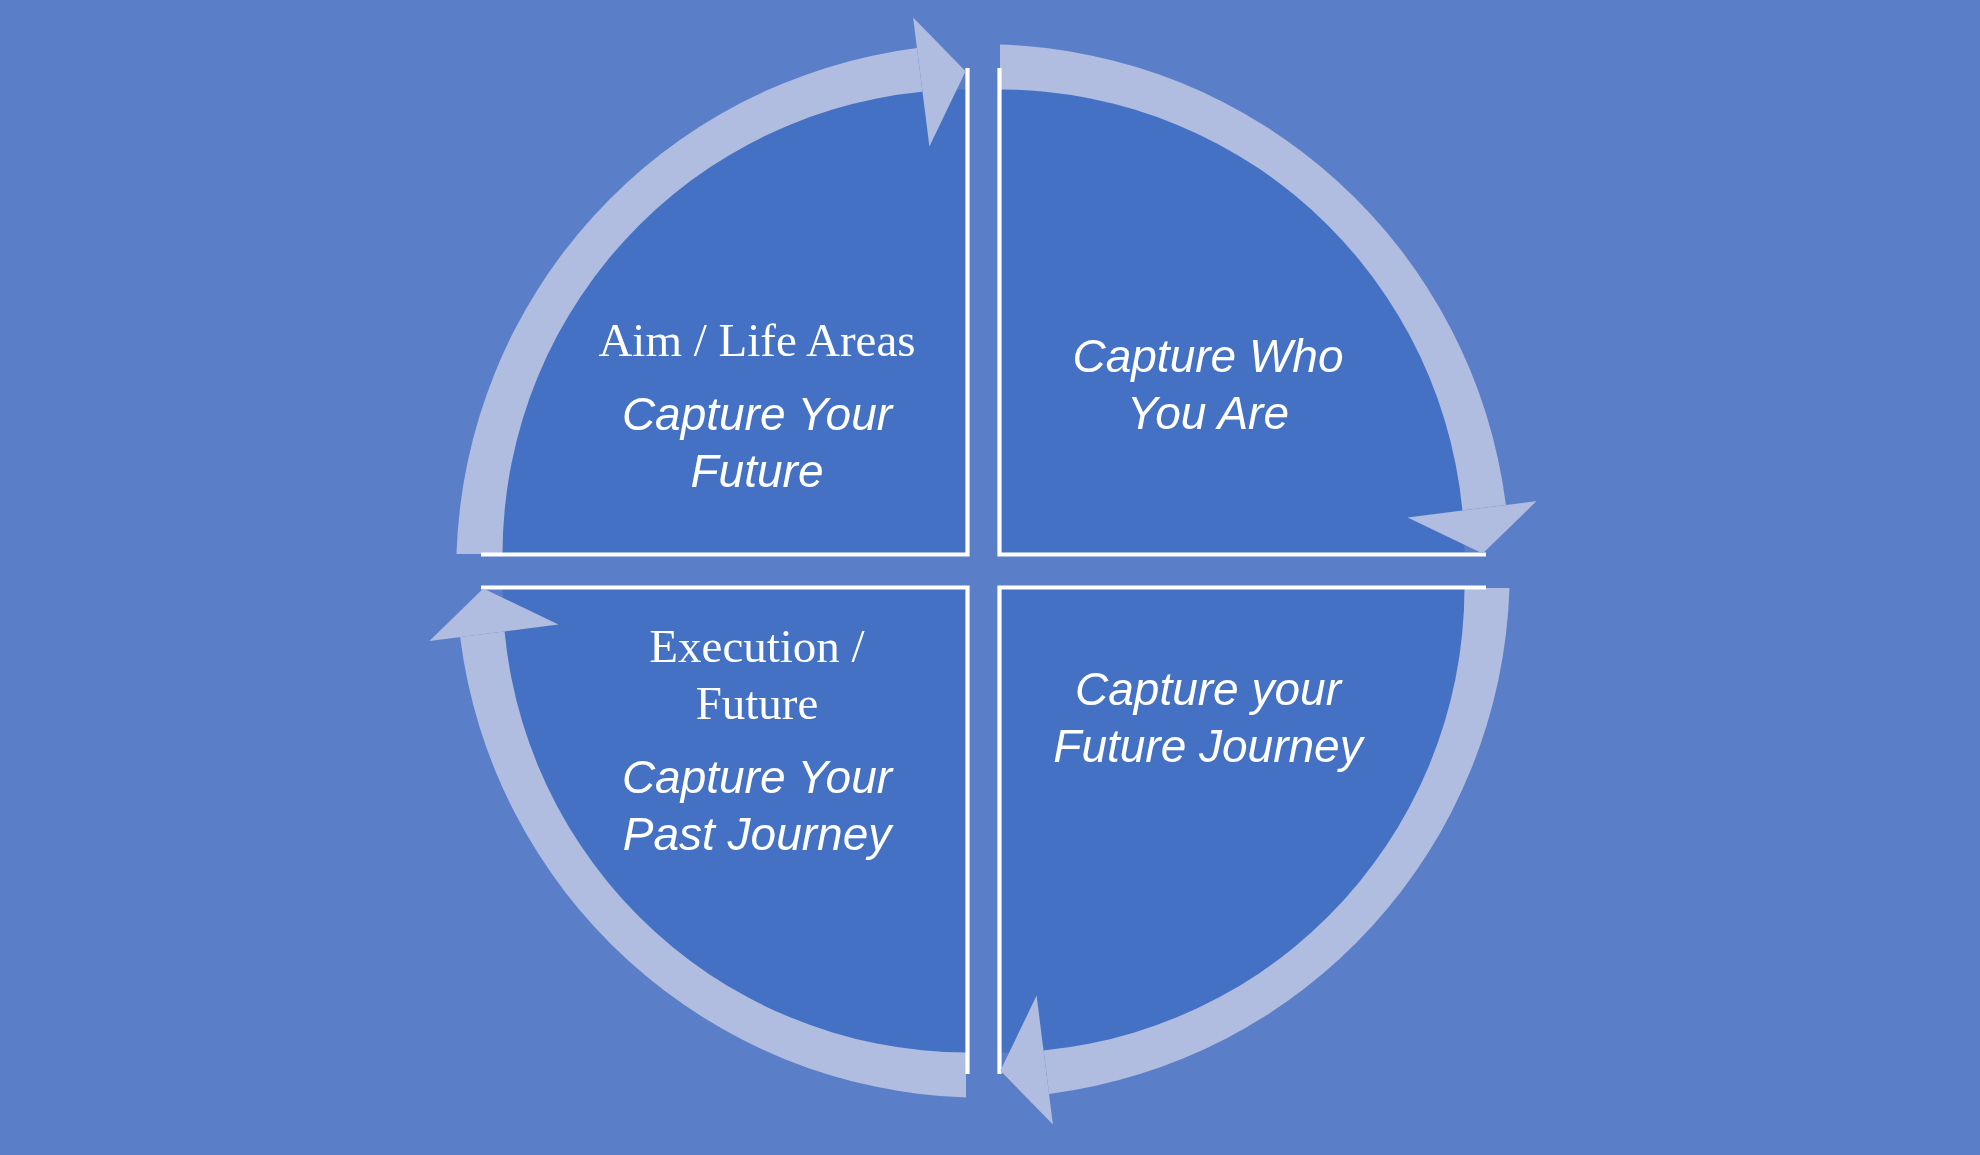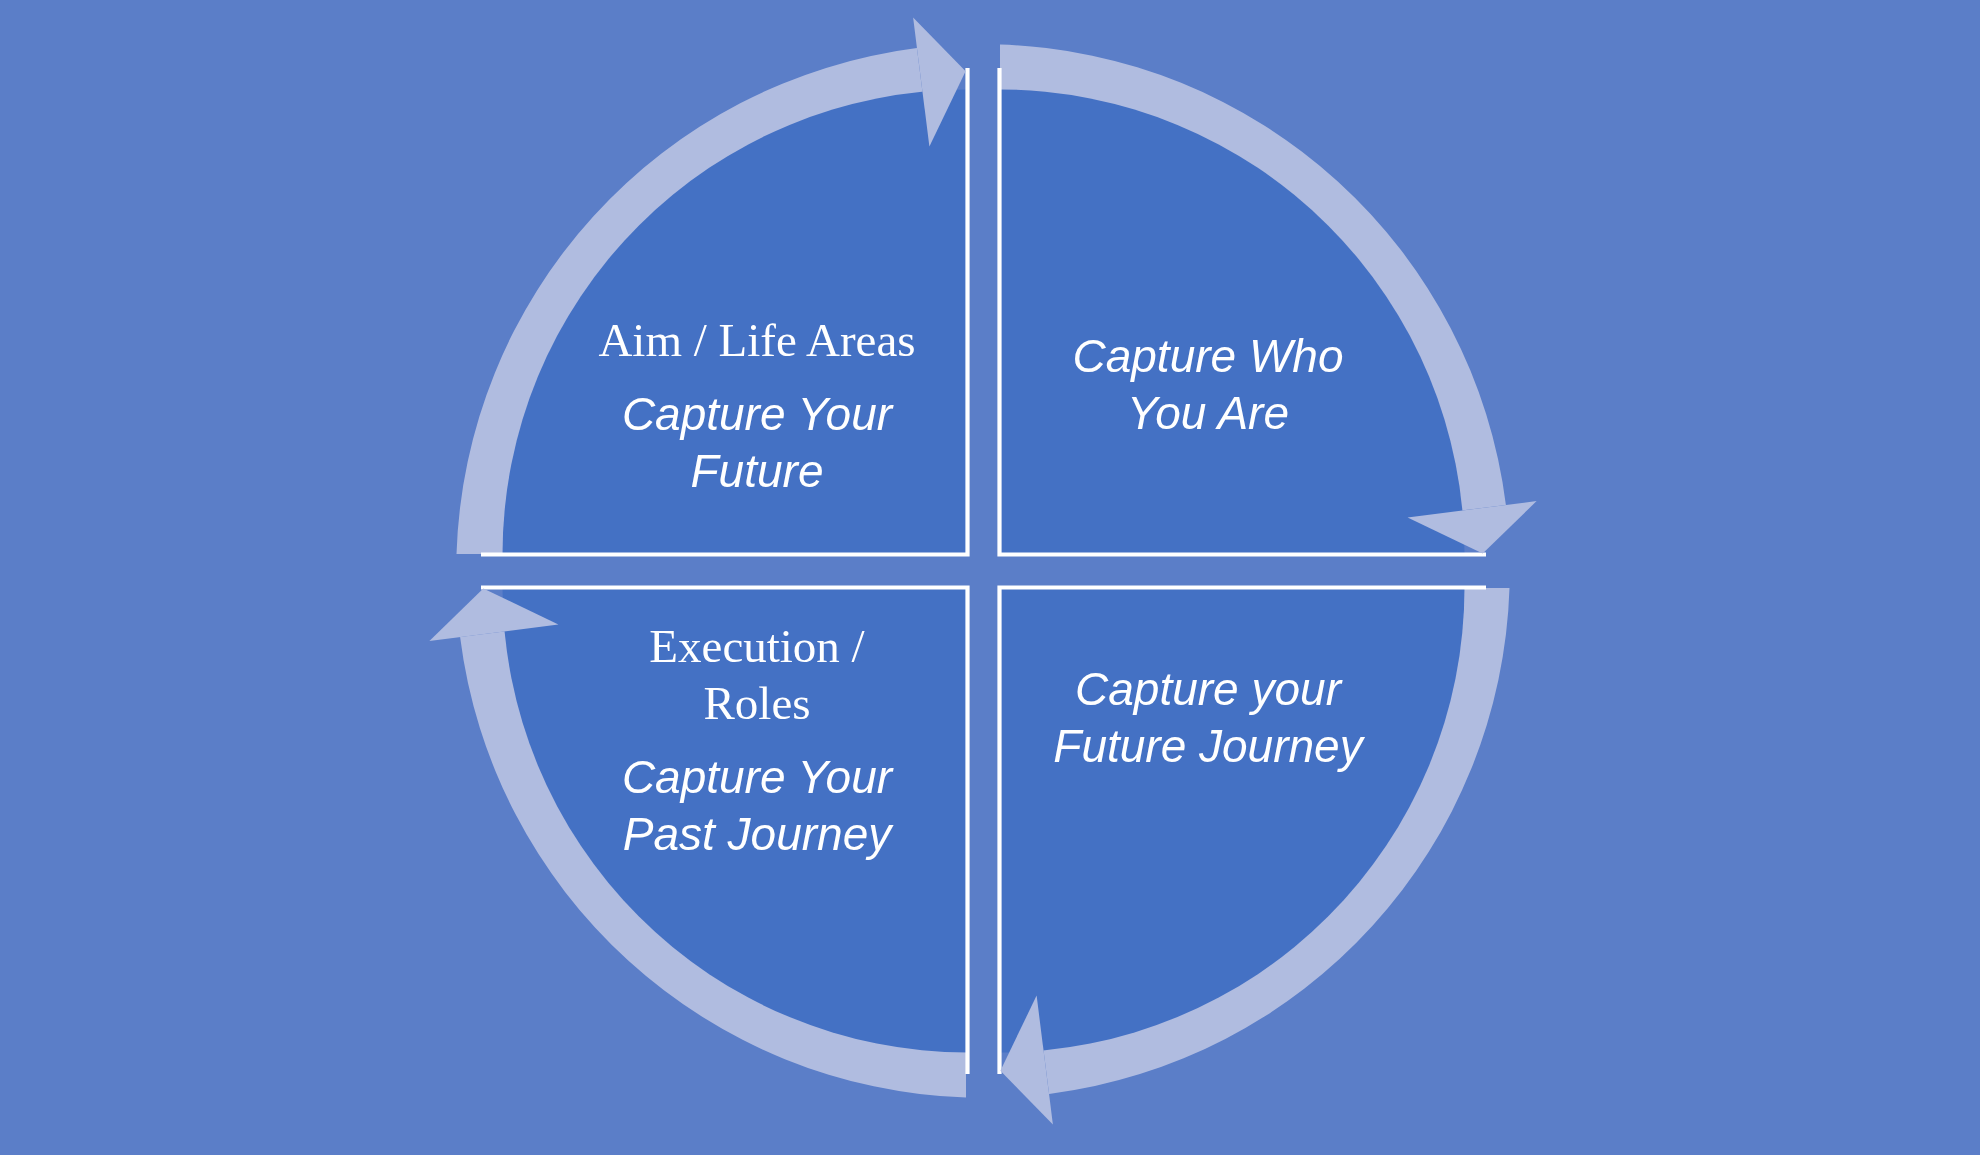--- a/index.html
+++ b/index.html
@@ -78,21 +78,21 @@
 Future</p>
   </div>
 
   <div class="q-label pos-tr">
     <p class="q-subtitle">Capture Who
 You Are</p>
   </div>
 
   <div class="q-label pos-bl">
     <p class="q-title">Execution /
-Roles</p>
+Future</p>
     <p class="q-subtitle">Capture Your
 Past Journey</p>
   </div>
 
   <div class="q-label pos-br">
     <p class="q-subtitle">Capture your
 Future Journey</p>
   </div>
 
 </div>

